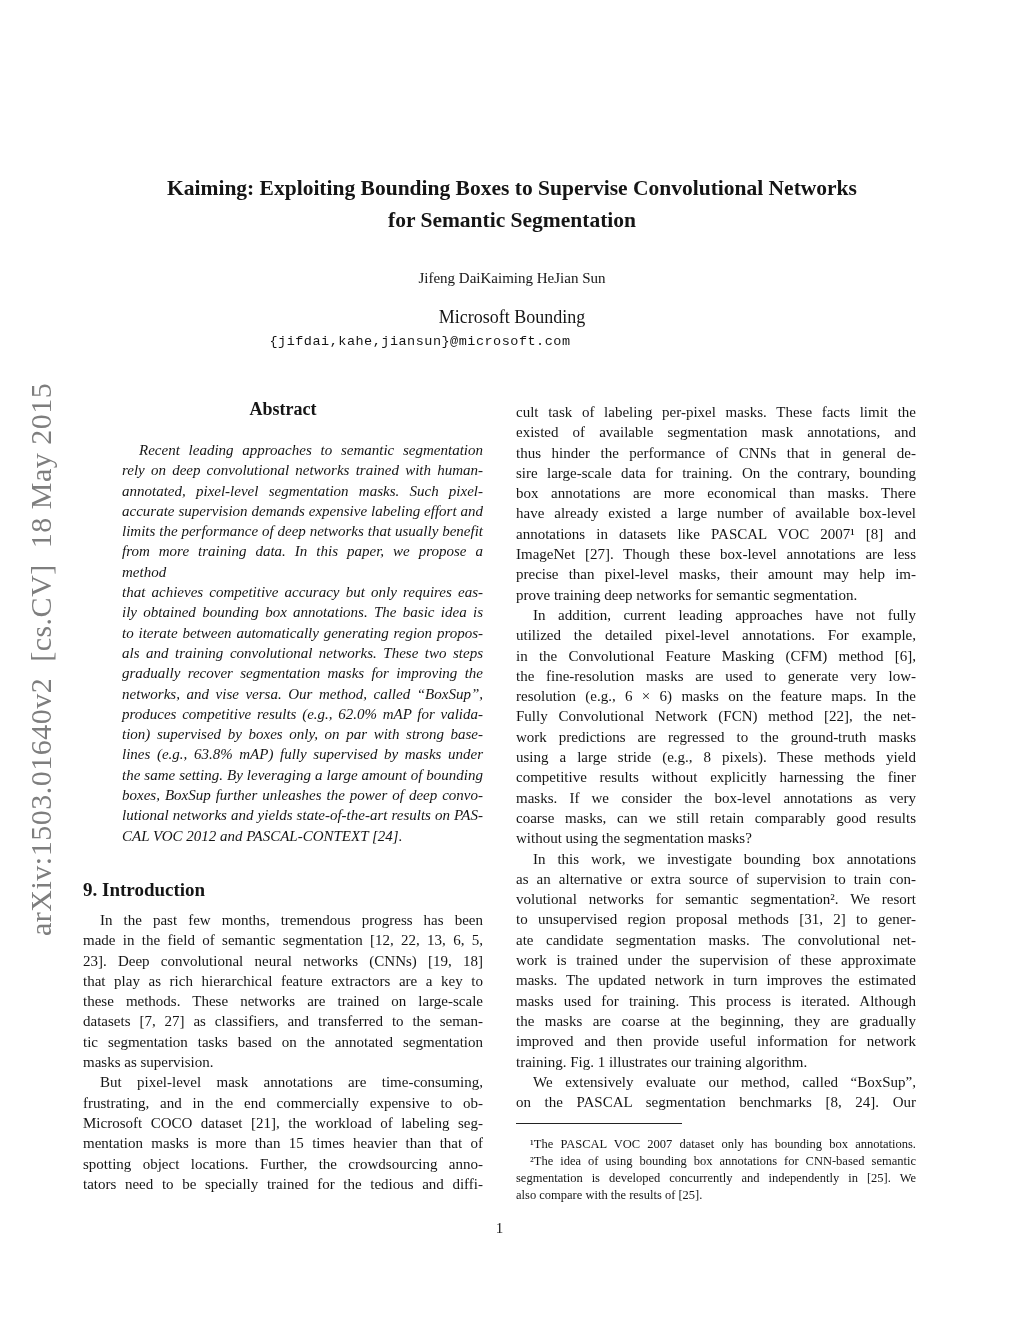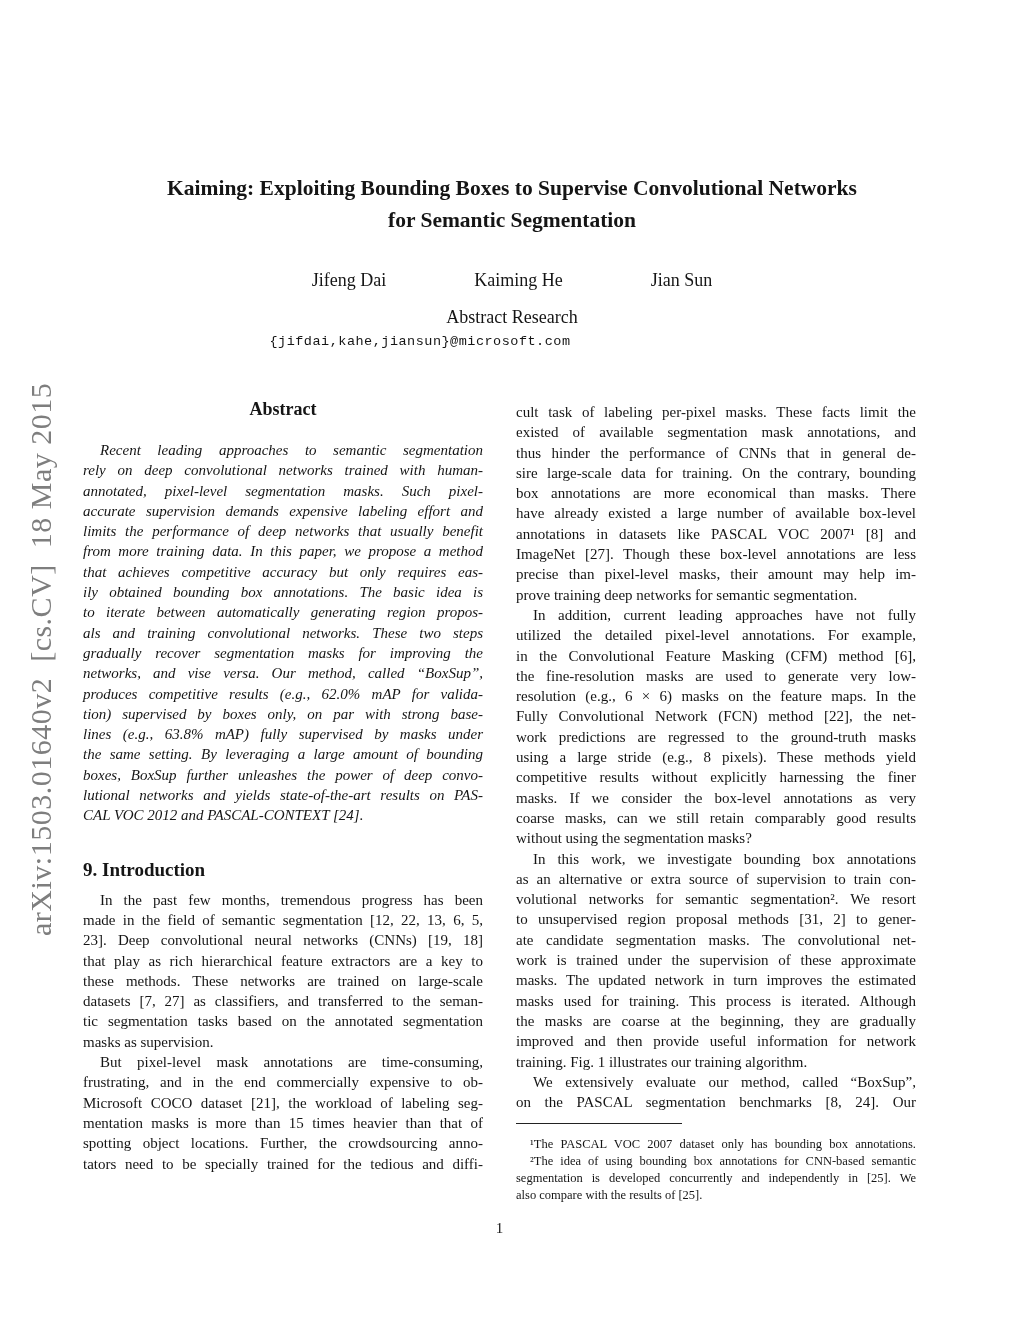--- a/index.html
+++ b/index.html
@@ -36,22 +36,21 @@
     font-weight: bold;
     font-size: 21.5px;
     line-height: 32px;
   }
   .authors-row {
     position: absolute;
     left: 0; top: 270px;
     width: 1024px;
     display: flex;
     justify-content: center;
-    gap: 88px;
-    font-size: 18px;
+    font-size: 15px;
   }
   .affiliation {
     position: absolute;
     left: 0; top: 307px;
     width: 1024px;
     text-align: center;
     font-size: 18px;
   }
   .email {
     position: absolute;
@@ -71,21 +70,21 @@
     position: absolute;
     left: 516px; top: 402px;
     width: 400px;
   }
   .abstract-heading {
     text-align: center;
     font-weight: bold;
     font-size: 18px;
     line-height: 20px;
   }
-  .abstract-body { margin-top: 21px; font-style: italic; }
+  .abstract-body { margin-top: 21px; font-style: italic; margin-left: 39px; }
   .section-heading {
     margin-top: 32px;
     margin-bottom: 9px;
     font-weight: bold;
     font-size: 19px;
     line-height: 23px;
   }
   .pline {
     font-size: 15px;
     line-height: 20.3px;
@@ -124,21 +123,21 @@
       <div class="pline">Kaiming: Exploiting Bounding Boxes to Supervise Convolutional Networks</div>
       <div class="pline">for Semantic Segmentation</div>
     </div>
 
   <div class="authors-row">
     <span>Jifeng Dai</span>
     <span>Kaiming He</span>
     <span>Jian Sun</span>
   </div>
 
-  <div class="affiliation">Abstract Research</div>
+  <div class="affiliation">Microsoft Bounding</div>
 
   <div class="email">{jifdai,kahe,jiansun}@microsoft.com</div>
 
   <div class="col-left">
     <div class="abstract-heading">Abstract</div>
     <div class="abstract-body">
         <div class="pline just ind">Recent leading approaches to semantic segmentation</div>
         <div class="pline just">rely on deep convolutional networks trained with human-</div>
         <div class="pline just">annotated, pixel-level segmentation masks. Such pixel-</div>
         <div class="pline just">accurate supervision demands expensive labeling effort and</div>

